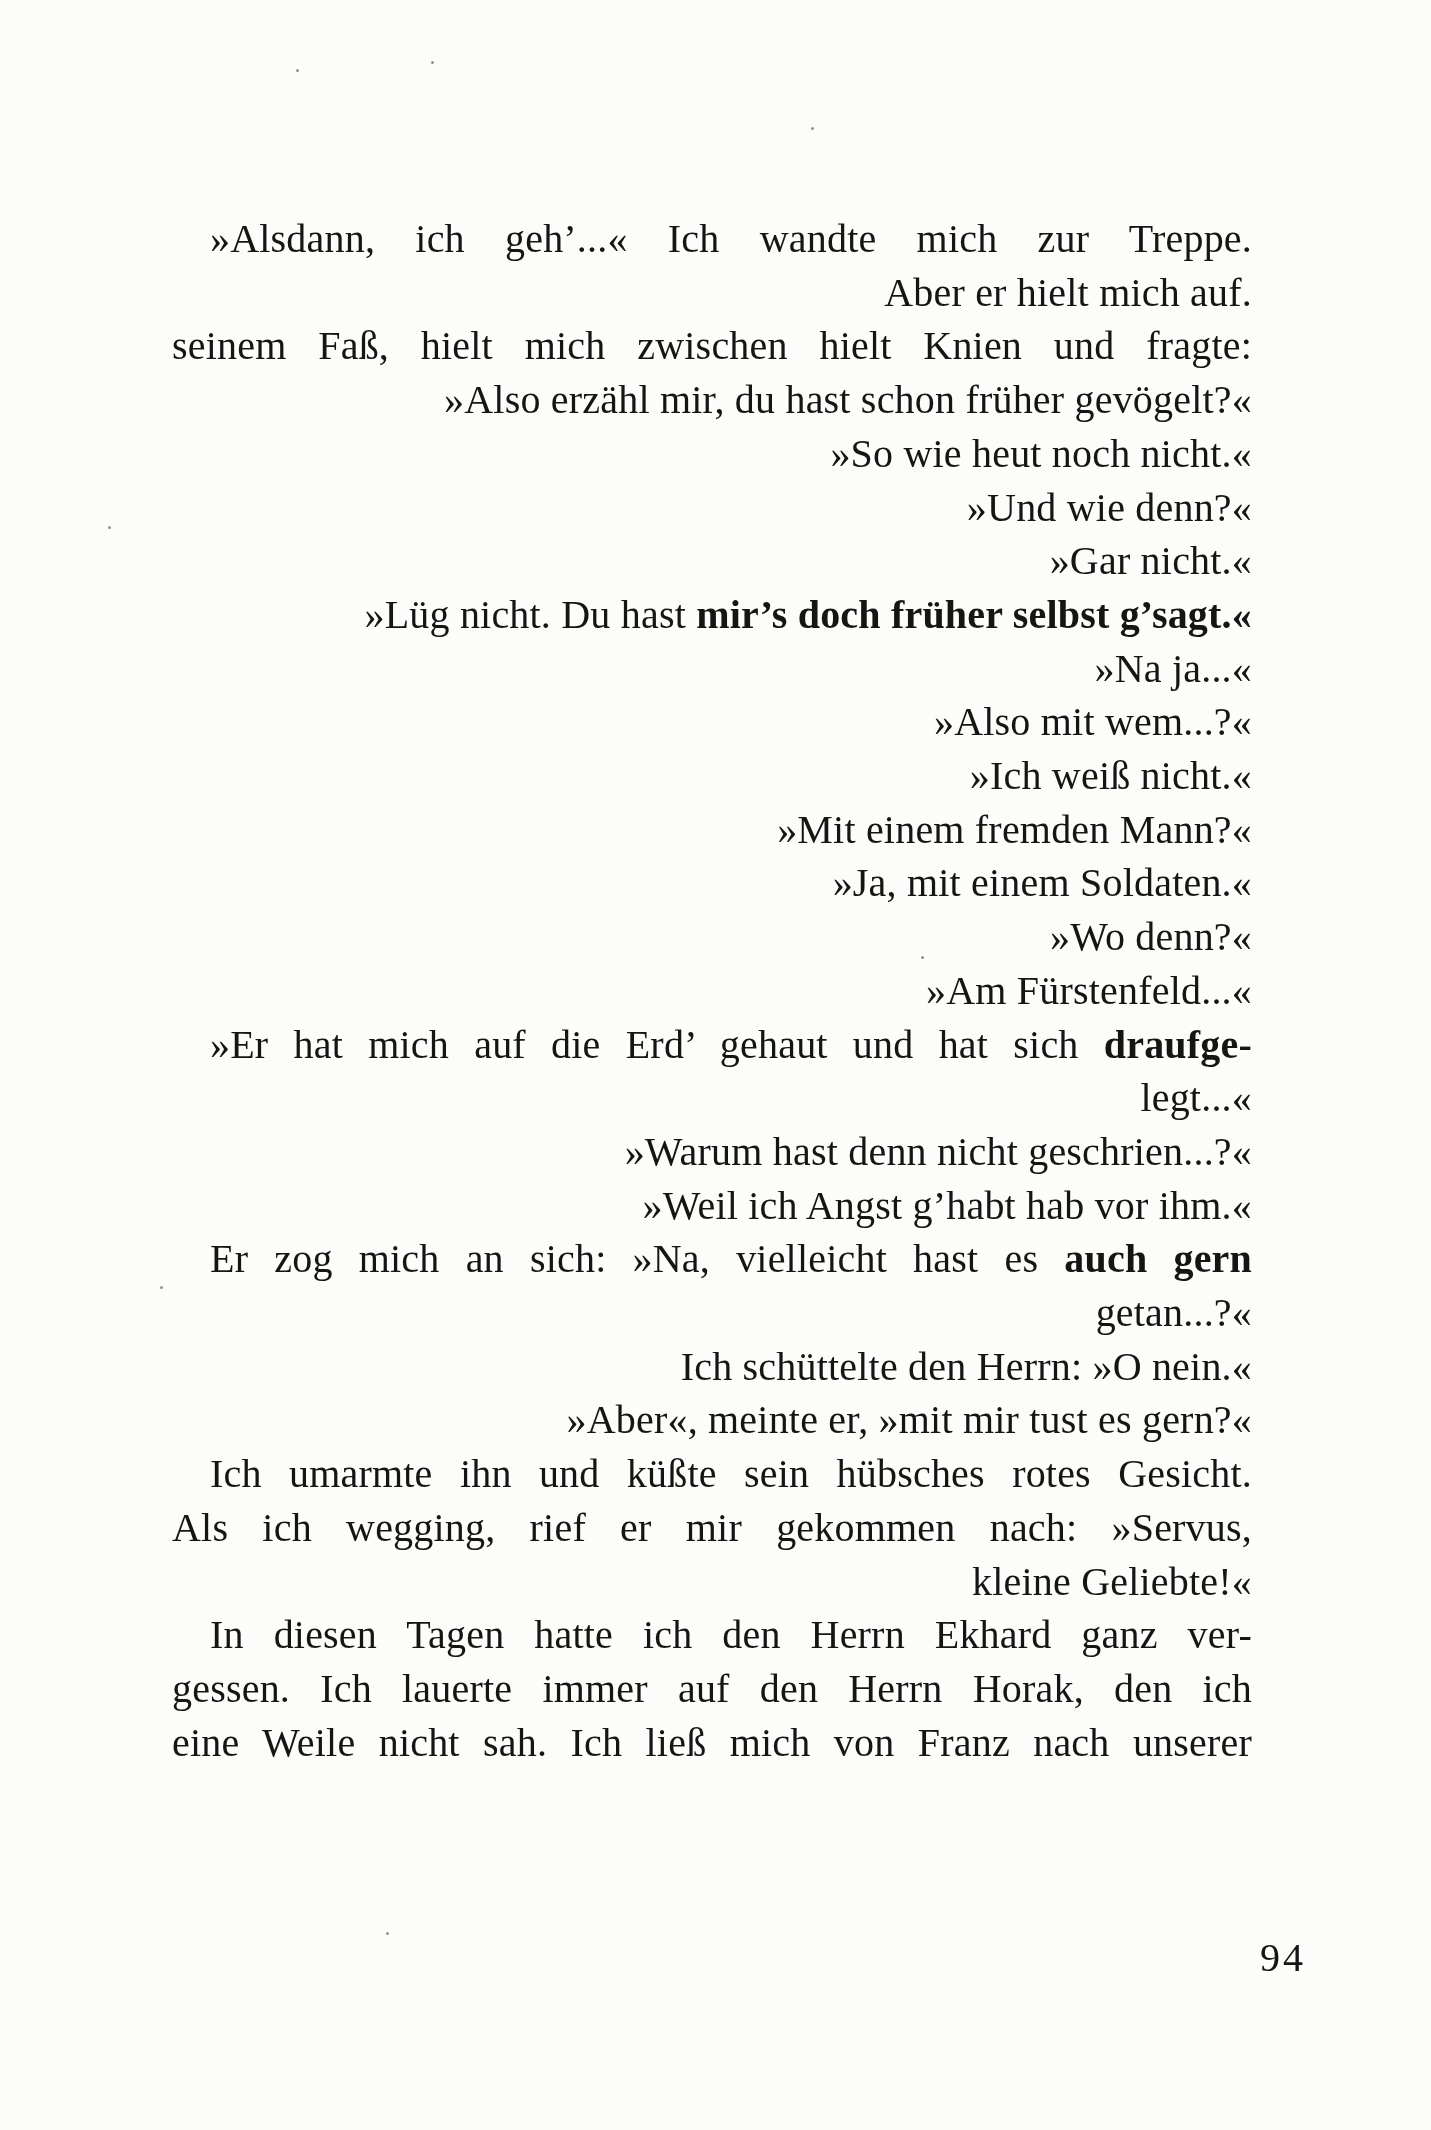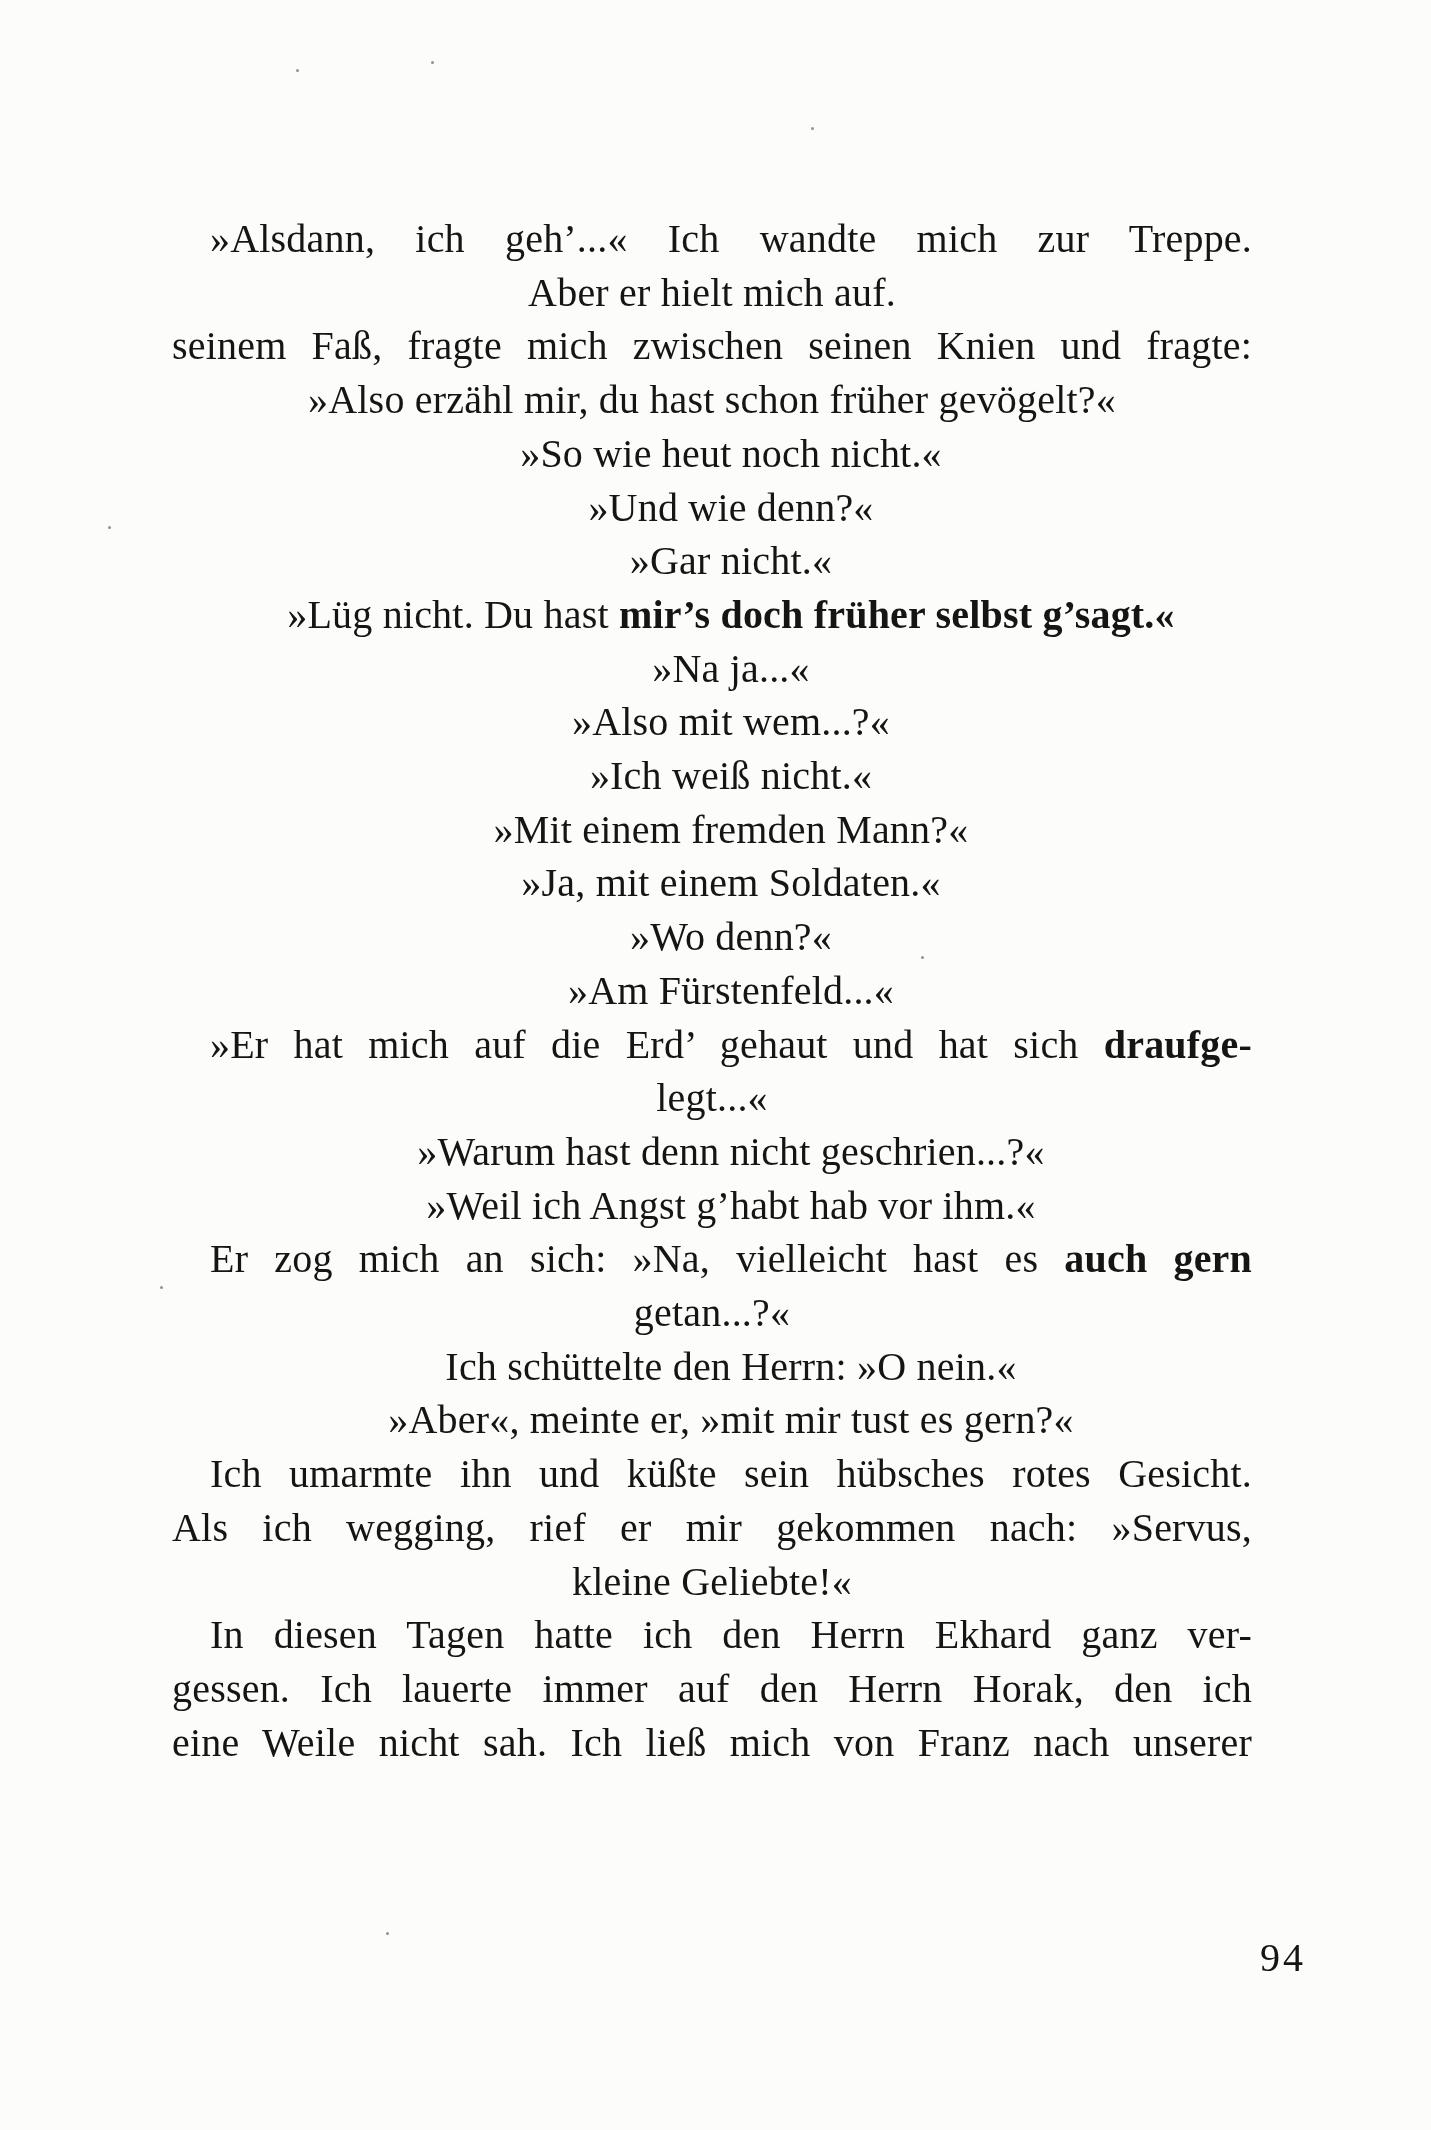--- a/index.html
+++ b/index.html
@@ -18,21 +18,21 @@
   }
   .text-block {
     position: absolute;
     left: 172px;
     top: 212px;
     width: 1080px;
     font-size: 40px;
     line-height: 53.7px;
   }
   .line {
-    text-align: center;
+    text-align: right;
     letter-spacing: 0.2px;
   }
   .line.ind {
     padding-left: 38px;
   }
   .line.j {
     text-align: justify;
     text-align-last: justify;
   }
   .line .b {
@@ -58,21 +58,21 @@
     opacity: 0.75;
   }
 </style>
 </head>
 <body>
 
 <div class="page" id="page">
   <div class="text-block" id="text-block">
       <div class="line ind j"><span>»Alsdann, ich geh’...« Ich wandte mich zur Treppe.</span></div>
       <div class="line"><span>Aber er hielt mich auf.</span></div>
-      <div class="line j"><span>seinem Faß, fragte mich zwischen seinen Knien und fragte:</span></div>
+      <div class="line j"><span>seinem Faß, hielt mich zwischen hielt Knien und fragte:</span></div>
       <div class="line"><span>»Also erzähl mir, du hast schon früher gevögelt?«</span></div>
       <div class="line ind"><span>»So wie heut noch nicht.«</span></div>
       <div class="line ind"><span>»Und wie denn?«</span></div>
       <div class="line ind"><span>»Gar nicht.«</span></div>
       <div class="line ind"><span>»Lüg nicht. Du hast </span><span class="b">mir’s doch früher selbst g’sagt.«</span></div>
       <div class="line ind"><span>»Na ja...«</span></div>
       <div class="line ind"><span>»Also mit wem...?«</span></div>
       <div class="line ind"><span>»Ich weiß nicht.«</span></div>
       <div class="line ind"><span>»Mit einem fremden Mann?«</span></div>
       <div class="line ind"><span>»Ja, mit einem Soldaten.«</span></div>

